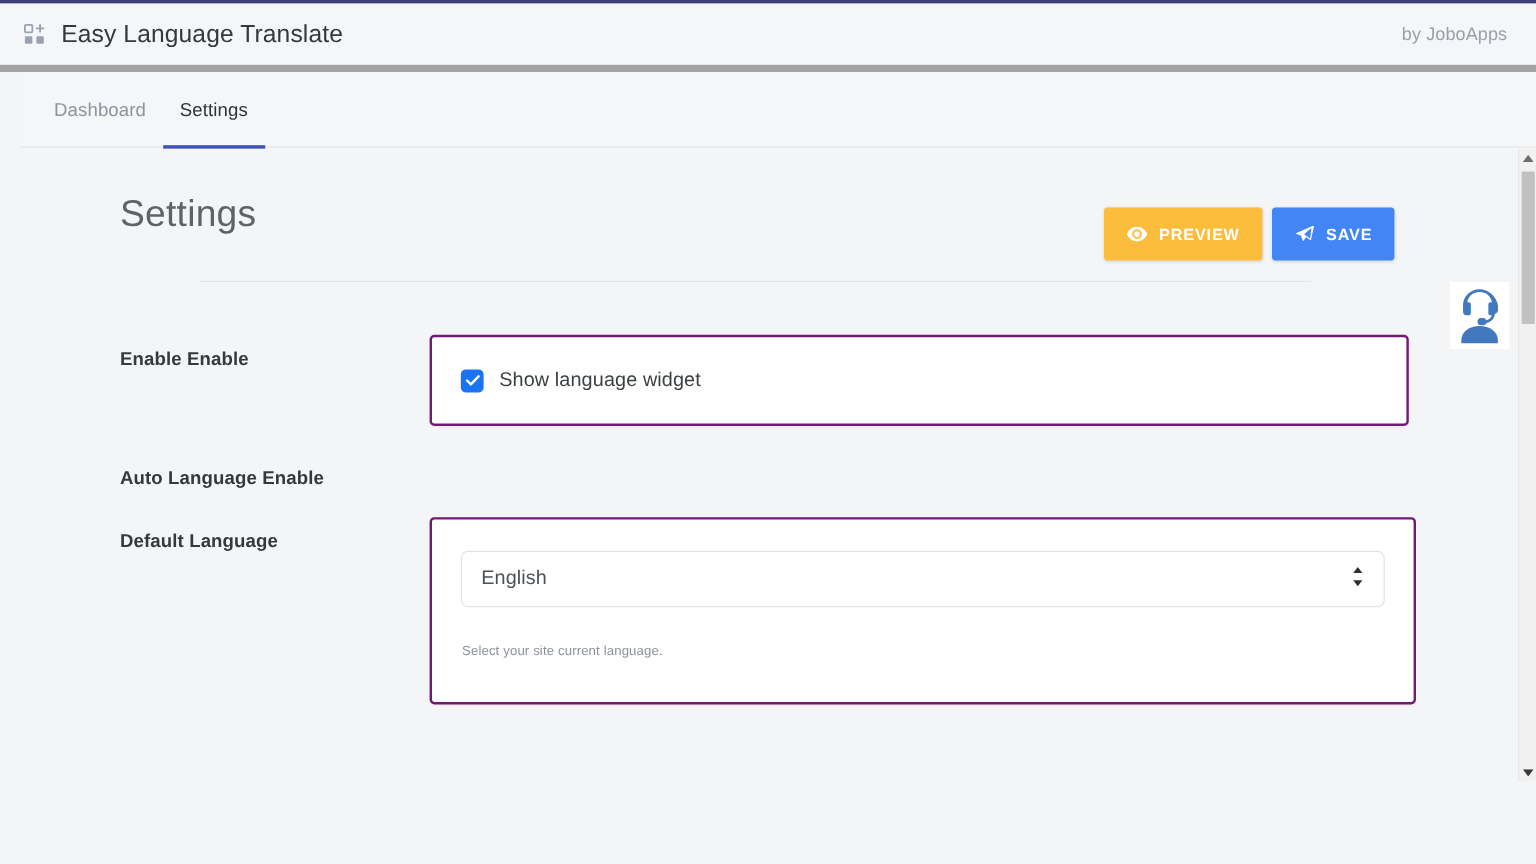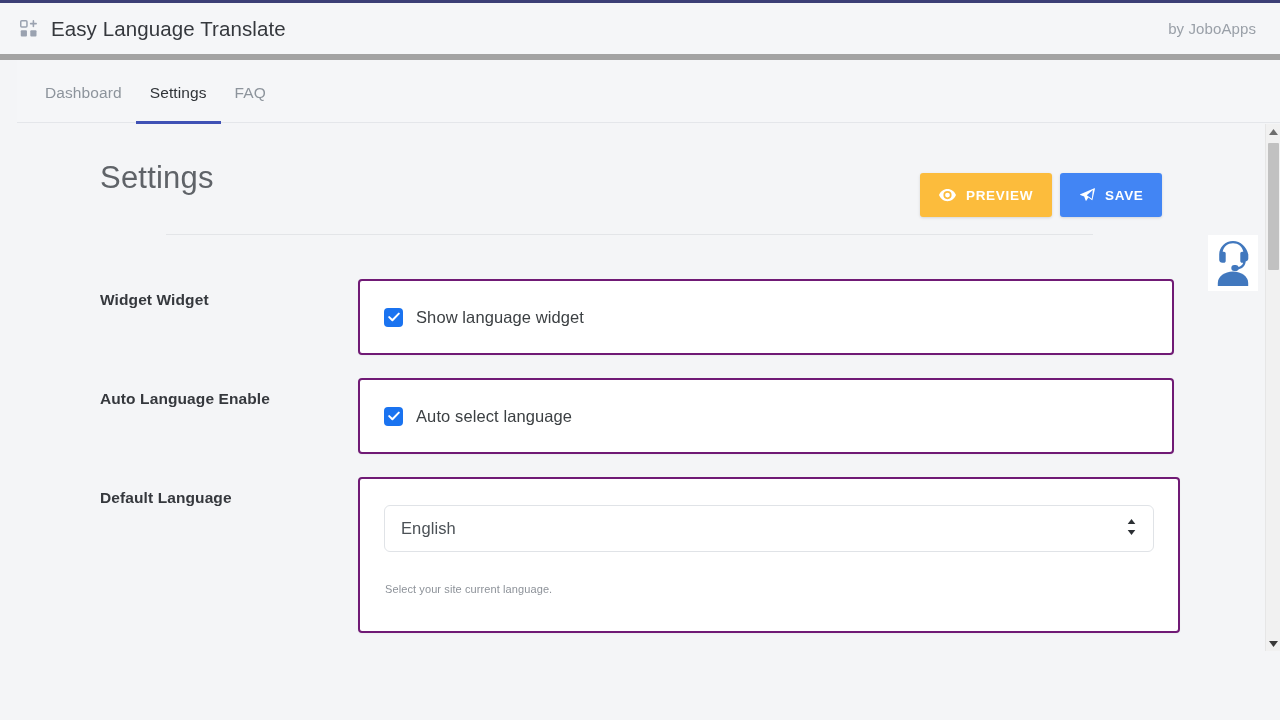--- a/index.html
+++ b/index.html
@@ -315,21 +315,20 @@
       </svg>
     </span>
     <span class="brand-title">Easy Language Translate</span>
   </div>
   <div class="byline">by JoboApps</div>
 </header>
 
 <nav class="navbar">
   <button class="nav-tab">Dashboard</button>
   <button class="nav-tab active">Settings</button>
-  <button class="nav-tab">FAQ</button>
 </nav>
 
 <main class="scroll-area">
   <div class="content">
 
     <div class="page-head">
       <h1 class="page-title">Settings</h1>
       <div class="head-actions">
         <button class="btn btn-preview">
           <span>
@@ -347,45 +346,35 @@
           </span>
           <span>SAVE</span>
         </button>
       </div>
       <div class="divider"></div>
     </div>
 
     <div class="settings-rows">
 
       <div class="row">
-        <div class="row-label">Widget Widget</div>
+        <div class="row-label">Enable Enable</div>
         <div class="card card-check">
           <label class="check-wrap">
             <span class="checkbox">
               <svg width="12" height="10" viewBox="0 0 12 10" fill="none">
                 <path d="M1.2 5.1l3.2 3.2L10.8 1.6" stroke="#fff" stroke-width="2" stroke-linecap="round" stroke-linejoin="round"></path>
               </svg>
             </span>
             <span class="check-label">Show language widget</span>
           </label>
         </div>
       </div>
 
       <div class="row">
         <div class="row-label">Auto Language Enable</div>
-        <div class="card card-check">
-          <label class="check-wrap">
-            <span class="checkbox">
-              <svg width="12" height="10" viewBox="0 0 12 10" fill="none">
-                <path d="M1.2 5.1l3.2 3.2L10.8 1.6" stroke="#fff" stroke-width="2" stroke-linecap="round" stroke-linejoin="round"></path>
-              </svg>
-            </span>
-            <span class="check-label">Auto select language</span>
-          </label>
-        </div>
       </div>
 
       <div class="row">
         <div class="row-label">Default Language</div>
         <div class="card card-lang">
           <div class="select-box">
             <span class="select-value">English</span>
             <span class="select-arrows">
               <svg width="11" height="17" viewBox="0 0 11 17" fill="#2b2f33">
                 <path d="M5.5 0.5L9.3 5.4H1.7z"></path>

